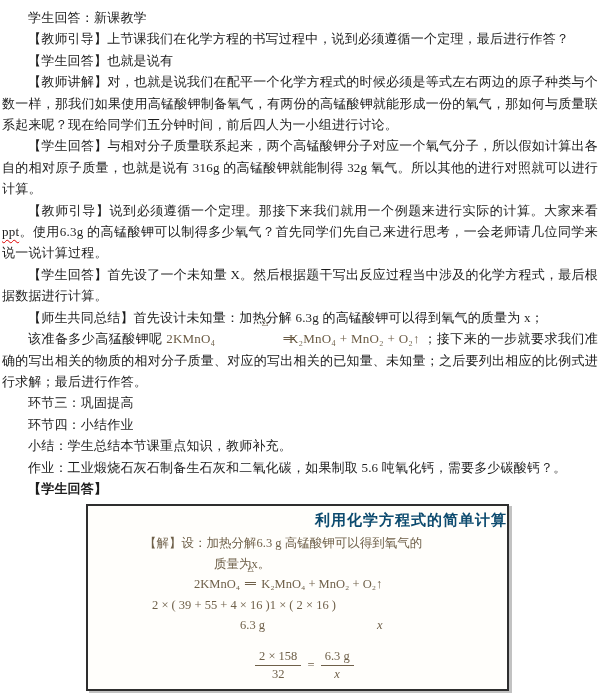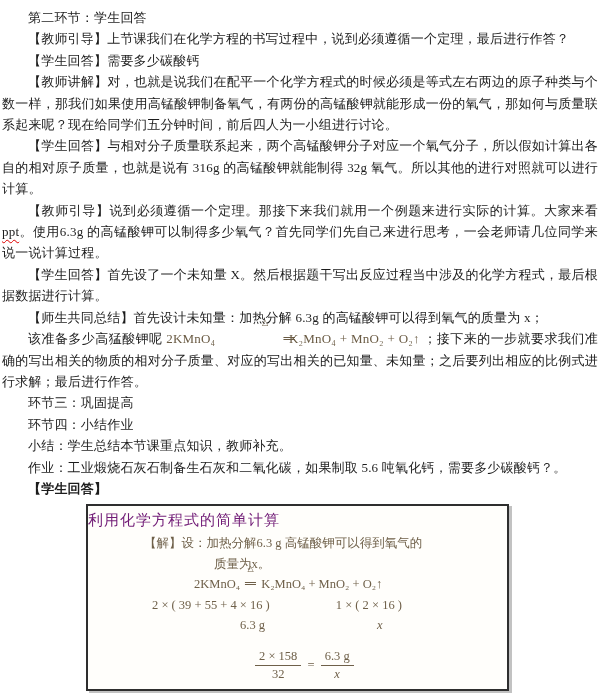--- a/index.html
+++ b/index.html
@@ -37,50 +37,50 @@
     width:419px;
     border:2px solid #2e2e2e;
     box-shadow:3px 2px 0 rgba(120,120,120,0.45);
     background:#fffefb;
     color:#6f6049;
     font-size:12.5px;
     padding:3px 0 7px 0;
   }
   .board-title{
     font-family:"Liberation Sans","DejaVu Sans",sans-serif;
-    font-weight:normal;color:#701a75;text-align:left;
+    font-weight:bold;color:#0c4a6e;text-align:right;
     font-size:15px;line-height:19px;margin:1px 0 4px 0;
     letter-spacing:1px;
   }
   .b-row{line-height:20.5px;white-space:nowrap;}
   .ml88{margin-left:56px;}
   .ml126{margin-left:126px;}
   .ml106{margin-left:106px;}
   .masses{display:flex;}
   .masses .m-left{margin-left:64px;}
-  .masses .m-right{margin-left:66px;}
+  .masses .m-right{}
   .knowns{display:flex;}
   .knowns .k-left{margin-left:152px;}
   .knowns .k-right{margin-left:112px;font-style:italic;}
   .frac-row{margin-top:13px;line-height:normal;white-space:nowrap;}
   .frac-row.r1{margin-left:167px;}
   .frac{display:inline-block;text-align:center;vertical-align:middle;}
   .frac .num{display:block;padding:0 4px 1px 4px;line-height:15px;}
   .frac .den{display:block;border-top:1px solid #6f6049;padding:1px 4px 0 4px;line-height:15px;}
   .op{display:inline-block;vertical-align:middle;padding:0 3px;}
   .ital{font-style:italic;}
 </style>
 </head>
 <body>
 
 <div class="doc">
 
-  <p>第二环节：学生回答</p>
+  <p>学生回答：新课教学</p>
   <p>【教师引导】上节课我们在化学方程的书写过程中，说到必须遵循一个定理，最后进行作答？</p>
-  <p>【学生回答】需要多少碳酸钙</p>
+  <p>【学生回答】也就是说有</p>
   <p>【教师讲解】对，也就是说我们在配平一个化学方程式的时候必须是等式左右两边的原子种类与个数一样，那我们如果使用高锰酸钾制备氧气，有两份的高锰酸钾就能形成一份的氧气，那如何与质量联系起来呢？现在给同学们五分钟时间，前后四人为一小组进行讨论。</p>
   <p>【学生回答】与相对分子质量联系起来，两个高锰酸钾分子对应一个氧气分子，所以假如计算出各自的相对原子质量，也就是说有 316g 的高锰酸钾就能制得 32g 氧气。所以其他的进行对照就可以进行计算。</p>
 
   <p><span>【教师引导】说到必须遵循一个定理。那接下来我们就用一个例题来进行实际的计算。大家来看 </span><span class="spell">ppt</span><span>。使用6.3g 的高锰酸钾可以制得多少氧气？首先同学们先自己来进行思考，一会老师请几位同学来说一说计算过程。</span></p>
 
   <p>【学生回答】首先设了一个未知量 X。然后根据题干写出反应过程当中涉及的化学方程式，最后根据数据进行计算。</p>
   <p>【师生共同总结】首先设计未知量：加热分解 6.3g 的高锰酸钾可以得到氧气的质量为 x；</p>
 
   <p><span>该准备多少高猛酸钾呢 </span><span class="chem"><span>2KMnO₄</span><span class="heq"><span class="heq-delta">△</span><span class="heq-eq">=</span></span><span>K₂MnO₄ + MnO₂ + O₂↑</span></span><span> ；接下来的一步就要求我们准确的写出相关的物质的相对分子质量、对应的写出相关的已知量、未知量；之后要列出相应的比例式进行求解；最后进行作答。</span></p>
 

